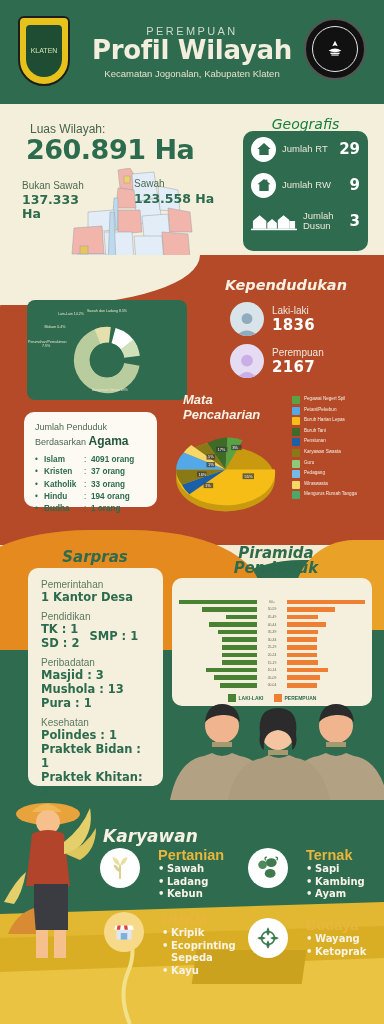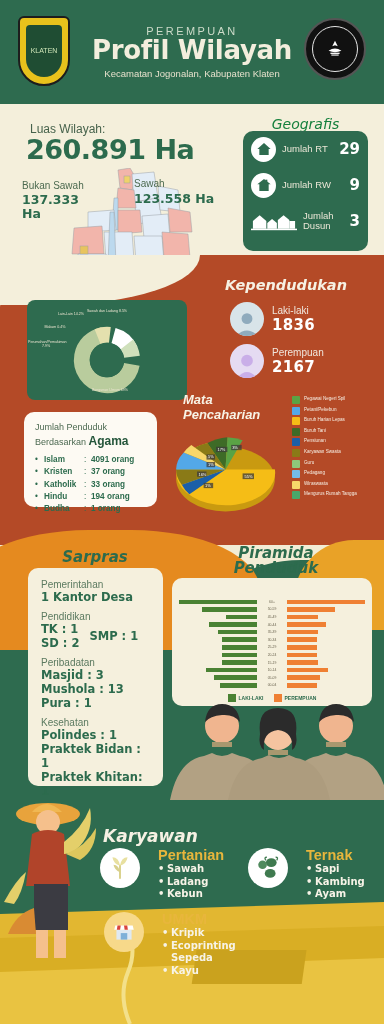--- a/index.html
+++ b/index.html
@@ -733,14 +733,27 @@
         </svg>
     </div>
     <div>
       <div class="pot-head">Ternak</div>
       <div class="pot-li"><span>•</span><span>Sapi</span></div>
       <div class="pot-li"><span>•</span><span>Kambing</span></div>
       <div class="pot-li"><span>•</span><span>Ayam</span></div>
     </div>
   </div>
 
+  <div class="pot-item" style="top:918px; left:248px;">
+    <div class="pot-ico">
+      <svg viewBox="0 0 24 24">
+          <circle cx="12" cy="12" r="6" fill="none" stroke="#3f7a4f" stroke-width="1.4"></circle>
+          <path d="M12 2 q3 4 0 8 q-3-4 0-8z M22 12 q-4 3-8 0 q4-3 8 0z M12 22 q-3-4 0-8 q3 4 0 8z M2 12 q4-3 8 0 q-4 3-8 0z" fill="#3f7a4f"></path>
+        </svg>
+    </div>
+    <div>
+      <div class="pot-head">Budaya</div>
+      <div class="pot-li"><span>•</span><span>Wayang</span></div>
+      <div class="pot-li"><span>•</span><span>Ketoprak</span></div>
+    </div>
+  </div>
 
 </div>
 
 </body></html>

